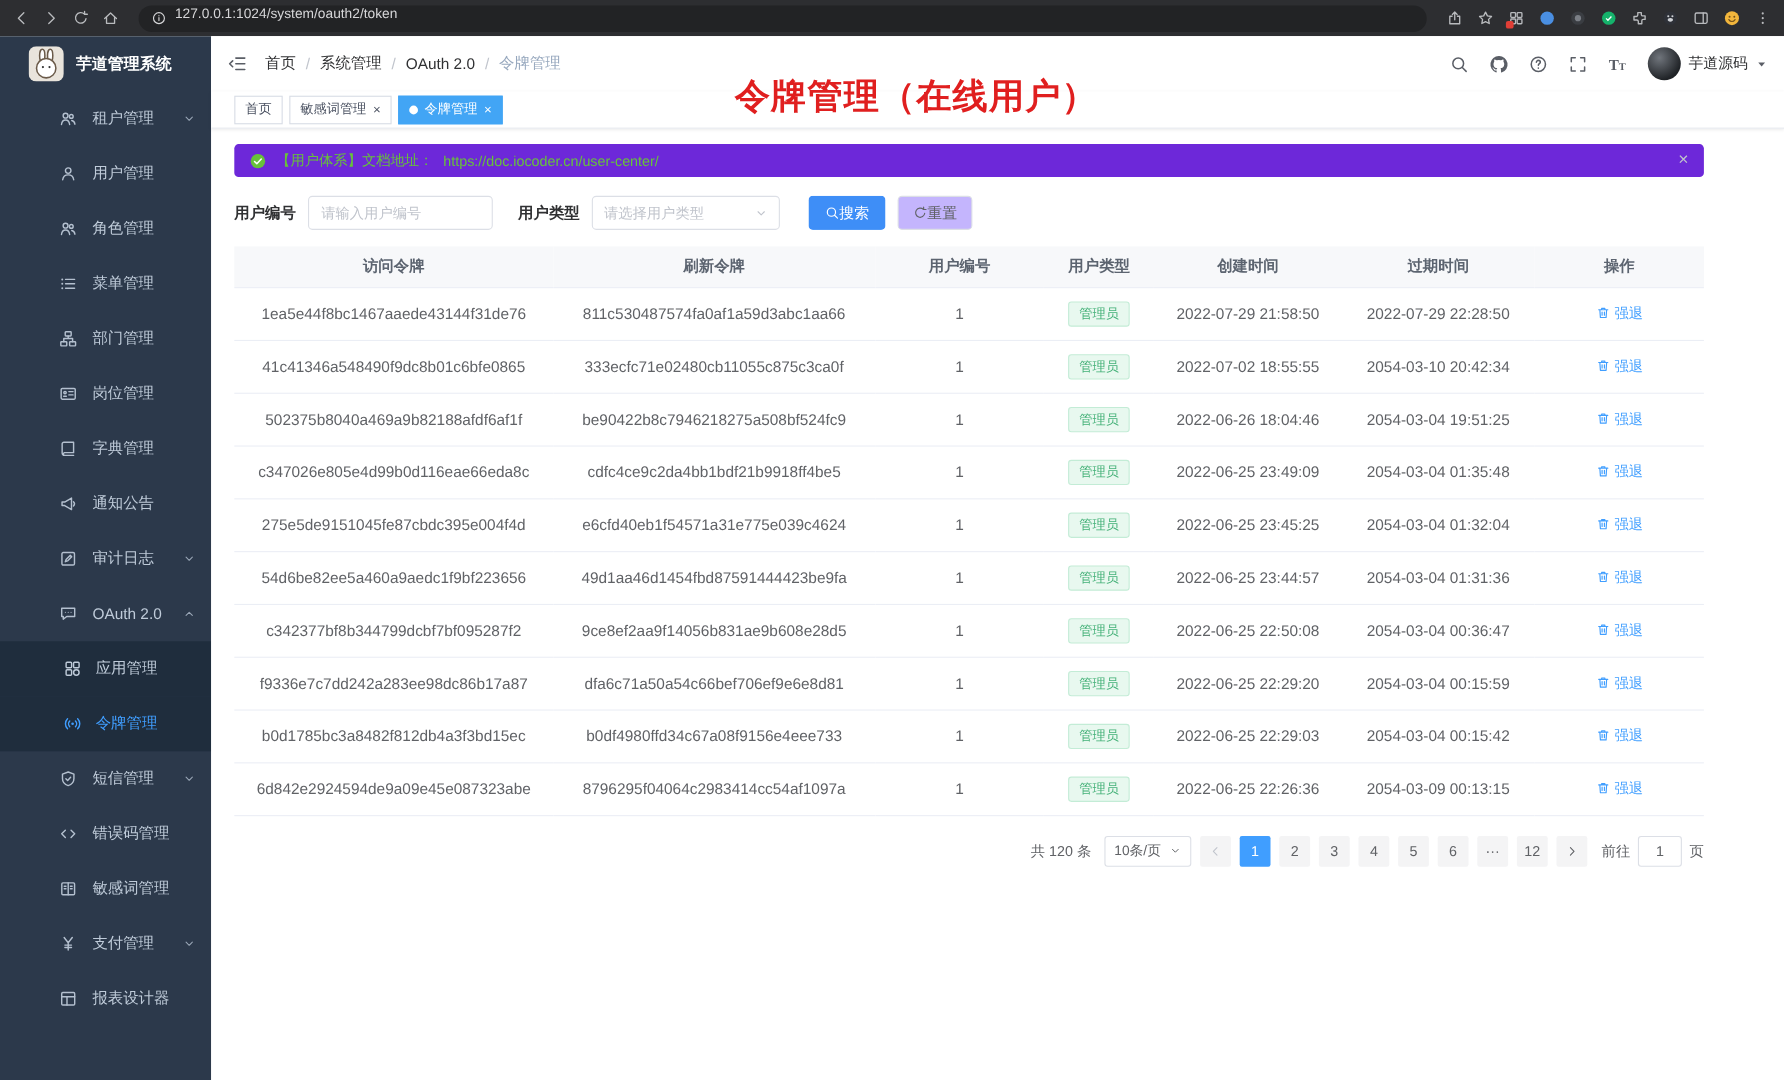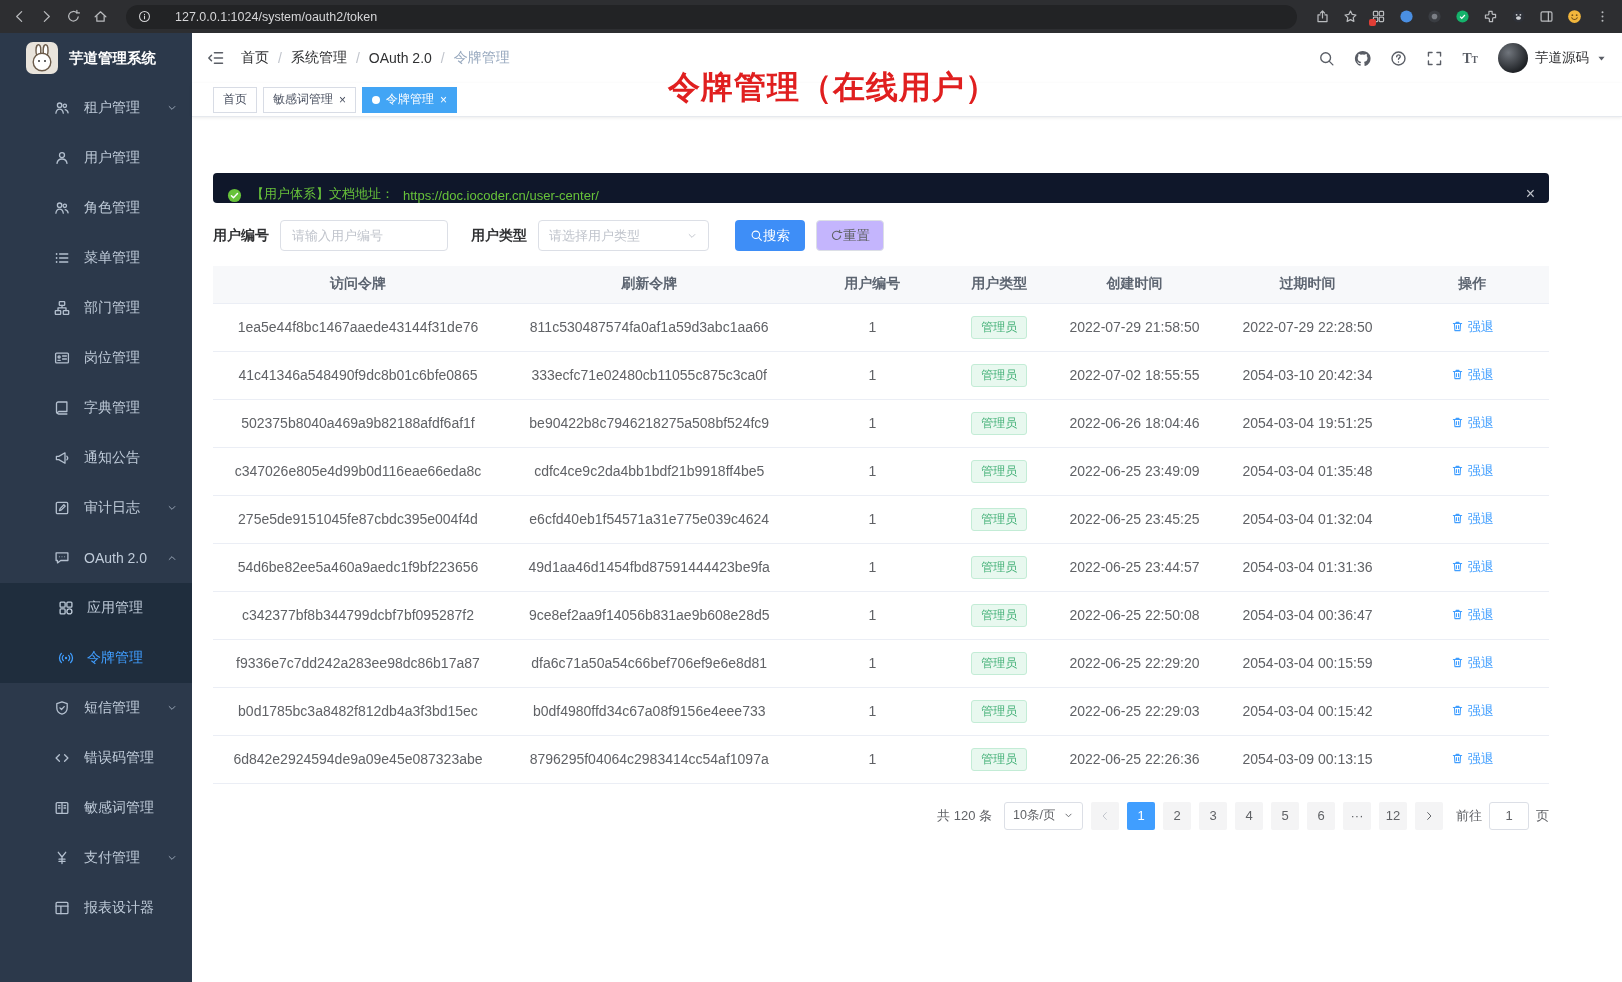--- a/index.html
+++ b/index.html
@@ -5,21 +5,21 @@
   * { box-sizing: border-box; margin: 0; padding: 0; }
   html,body { width:1622px; height:982px; overflow:hidden; }
   body { font-family:"Liberation Sans","DejaVu Sans",sans-serif; background:#fff; position:relative; }
   .icon { display:inline-flex; align-items:center; justify-content:center; flex:none; }
   .icon svg { width:16px; height:16px; display:block; }
 
   
   .browser-bar { height:33px; background:#2d2e31; display:flex; align-items:center; padding:0 12px; gap:12px; color:#b9bbbe; }
   .browser-bar .icon svg { width:15px; height:15px; }
   .b-btn { color:#b9bbbe; cursor:pointer; }
-  .url-pill { flex:1; height:24px; margin:0 6px; background:#222325; border-radius:12px; display:flex; align-items:center; gap:24px; padding:0 12px; color:#d6d6d8; font-size:12.5px; }
+  .url-pill { flex:1; height:24px; margin:0 6px; background:#222325; border-radius:12px; display:flex; gap:8px; padding:0 12px; color:#d6d6d8; font-size:12.5px; }
   .url-pill .icon svg { width:13px; height:13px; }
   .browser-right { display:flex; align-items:center; gap:13px; }
   .ext { position:relative; cursor:pointer; }
   .ext-badge { position:absolute; left:-2px; bottom:-2px; width:7px; height:7px; background:#e03e36; border-radius:2px; }
 
   
   .app { display:flex; height:949px; }
   .sidebar { width:192px; flex:none; background:#2c394b; color:#bfcbd9; overflow:hidden; }
   .logo-row { height:50px; display:flex; align-items:center; gap:11px; padding-left:26px; }
   .logo-row .icon svg { width:32px; height:32px; }
@@ -55,21 +55,21 @@
   .tag { height:26px; display:flex; align-items:center; gap:6px; padding:0 9px; border:1px solid #d8dce5; background:#fff; color:#495060; font-size:12px; cursor:pointer; }
   .tag .dot { width:8px; height:8px; border-radius:50%; background:#fff; }
   .tag .close { font-size:12px; line-height:1; }
   .tag.active { background:#42a5f5; border-color:#42a5f5; color:#fff; }
 
   
   .annotation { position:absolute; left:668px; top:66px; font-size:32px; font-weight:700; color:#e01f1f; z-index:60; letter-spacing:1px; white-space:nowrap; }
 
   
   .app-main { flex:1; padding:14px 73px 20px 21px; overflow:hidden; }
-  .alert { height:30px; background:#0f172a; border-radius:4px; display:flex; align-items:flex-end; gap:9px; padding:0 14px; color:#67c23a; font-size:13px;margin-top:42px; }
+  .alert { height:30px; background:#6d28d9; border-radius:4px; display:flex; align-items:center; gap:9px; padding:0 14px; color:#67c23a; font-size:13px; }
   .alert .icon svg { width:15px; height:15px; }
   .alert .link { color:#67c23a; cursor:pointer; }
   .alert .close { margin-left:auto; color:#c0c4cc; font-size:16px; cursor:pointer; }
 
   .filter-row { display:flex; align-items:center; margin-top:17px; font-size:14px; }
   .f-label { font-weight:700; color:#303133; margin-right:11px; }
   .f-input { width:168px; height:31px; border:1px solid #dcdfe6; border-radius:4px; padding:0 11px; font-size:13px; color:#606266; margin-right:23px; outline:none; }
   .f-input::placeholder { color:#c0c4cc; }
   .f-select { width:171px; height:31px; border:1px solid #dcdfe6; border-radius:4px; display:flex; align-items:center; justify-content:space-between; padding:0 10px; color:#c0c4cc; font-size:13px; margin-right:26px; cursor:pointer; background:#fff; }
   .f-select .icon svg { width:12px; height:12px; }

